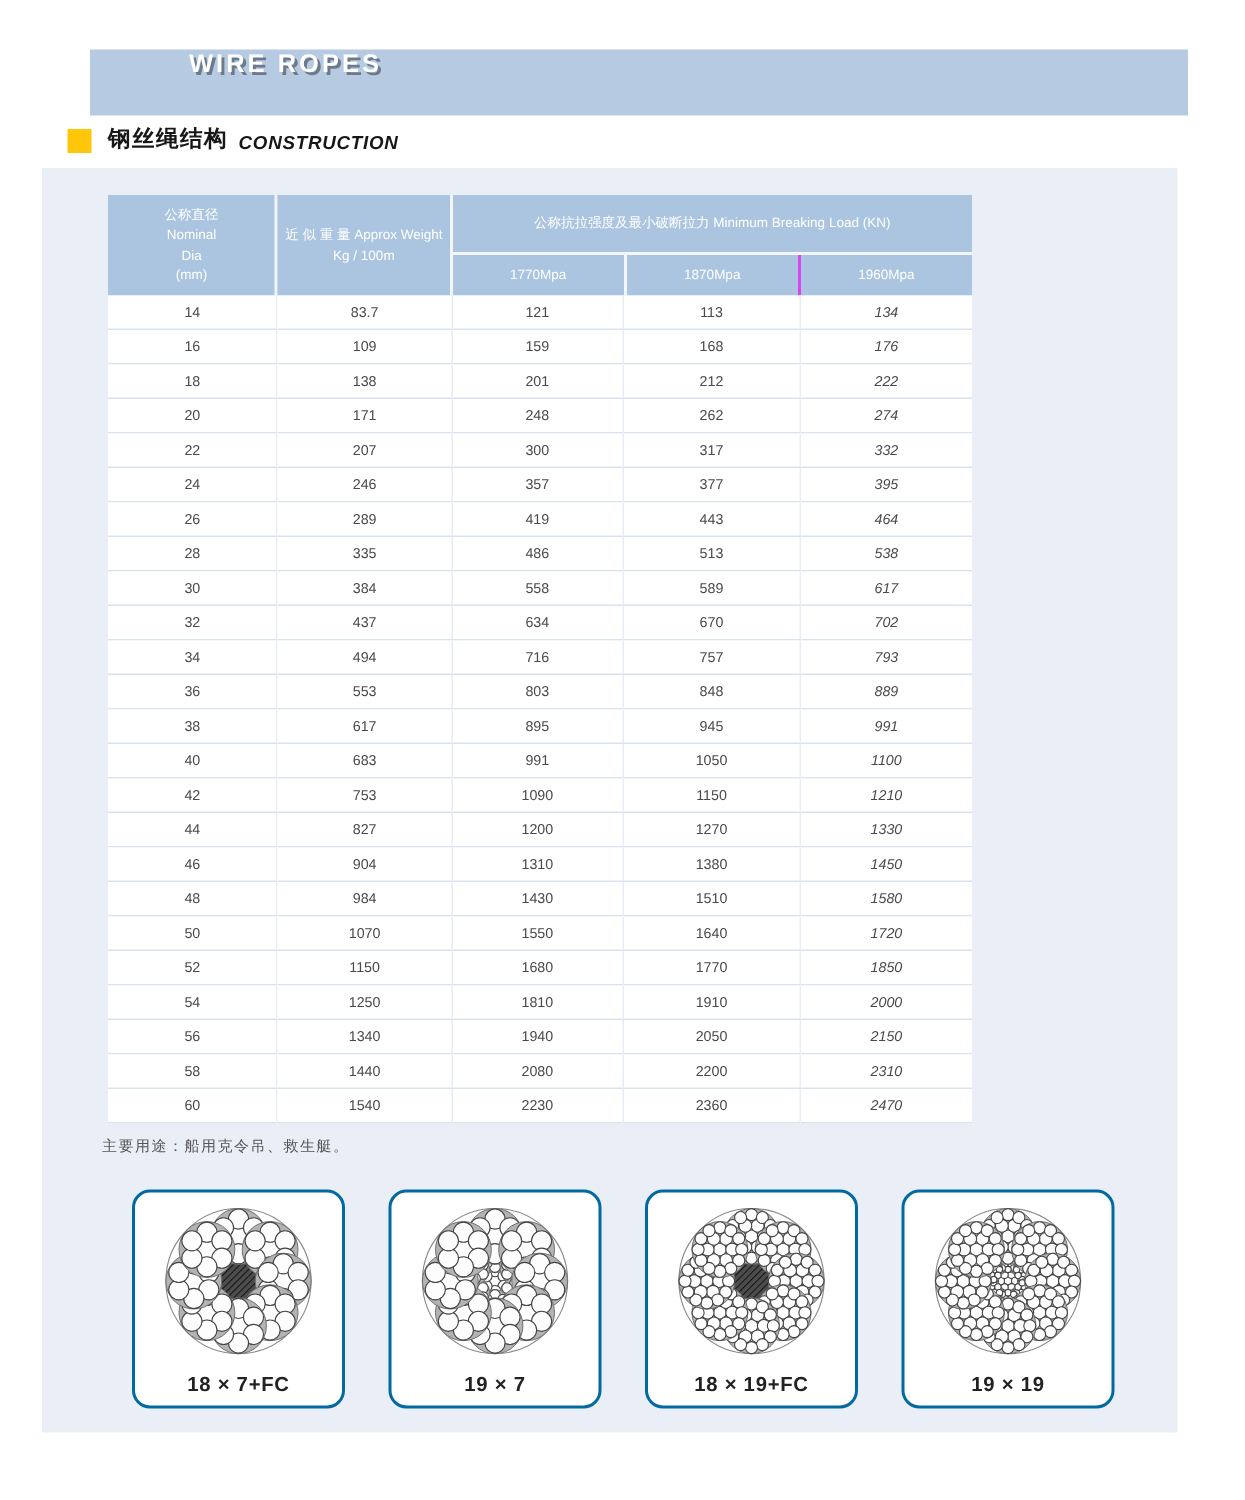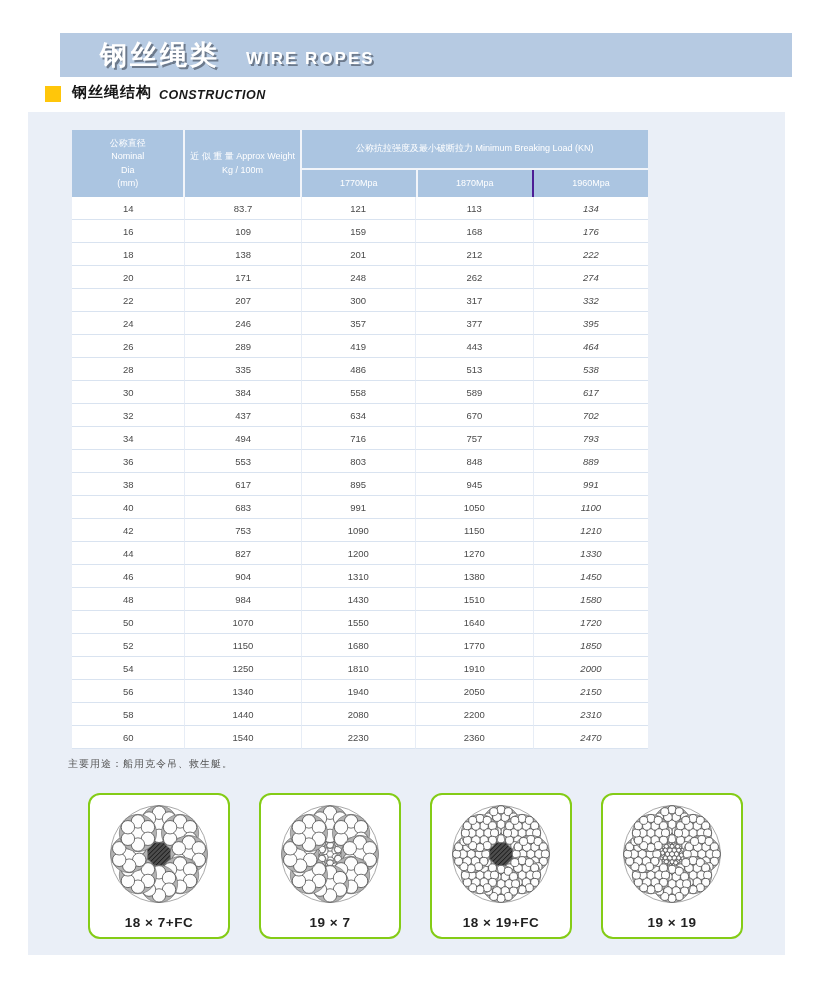--- a/index.html
+++ b/index.html
@@ -24,41 +24,40 @@
   .panel{position:absolute;left:28px;top:112px;width:757px;height:843px;background:#eaeff7;}
 
   
   table.spec{position:absolute;left:72px;top:130px;width:576px;border-collapse:separate;border-spacing:0;}
   table.spec th{background:#abc5e1;color:#fff;font-weight:normal;font-size:9px;
     text-align:center;vertical-align:middle;white-space:pre-line;line-height:1.45;padding:2px 2px;}
   th.c-dia{width:131px;border-right:2px solid #f2f5fa;}
   th.c-weight{width:136px;border-right:2px solid #f2f5fa;}
   th.c-group{height:34px;border-bottom:2px solid #f2f5fa;}
   th.c-sub{height:23px;width:133px;}
-  th.c-sub.mid{border-left:2px solid #f2f5fa;border-right:2px solid #4c1d95;}
+  th.c-sub.mid{border-left:2px solid #f2f5fa;border-right:2px solid #d946ef;}
   table.spec td{background:#fff;color:#4a4a4a;font-size:9.5px;text-align:center;
     height:22px;border-bottom:1px solid #d9e3f0;border-right:1px solid #e7edf6;padding:0;}
   table.spec td:last-child{border-right:none;font-style:italic;}
 
   
   .note{position:absolute;left:68px;top:757px;font-size:10px;color:#555;letter-spacing:1px;}
 
   
   .card{position:absolute;top:793px;width:142px;height:146px;box-sizing:border-box;
-    background:#fff;border:2px solid #84cc16;border-radius:12px;text-align:center;}
+    background:#fff;border:2px solid #0369a1;border-radius:12px;text-align:center;}
   .card svg{display:block;margin:6px auto 0 auto;}
   .card .lbl{position:absolute;bottom:7px;left:0;width:100%;font-size:13.5px;font-weight:bold;color:#222;letter-spacing:.5px;}
 </style>
 </head>
 <body>
 
 <div id="page">
 
   <div class="banner">
-    <span class="zh">钢丝绳类</span>
     <span class="en">WIRE ROPES</span>
   </div>
 
   <div class="section-marker"></div>
   <div class="section-head">
     <span class="zh">钢丝绳结构</span>
     <span class="en">CONSTRUCTION</span>
   </div>
 
   <div class="panel"></div>

